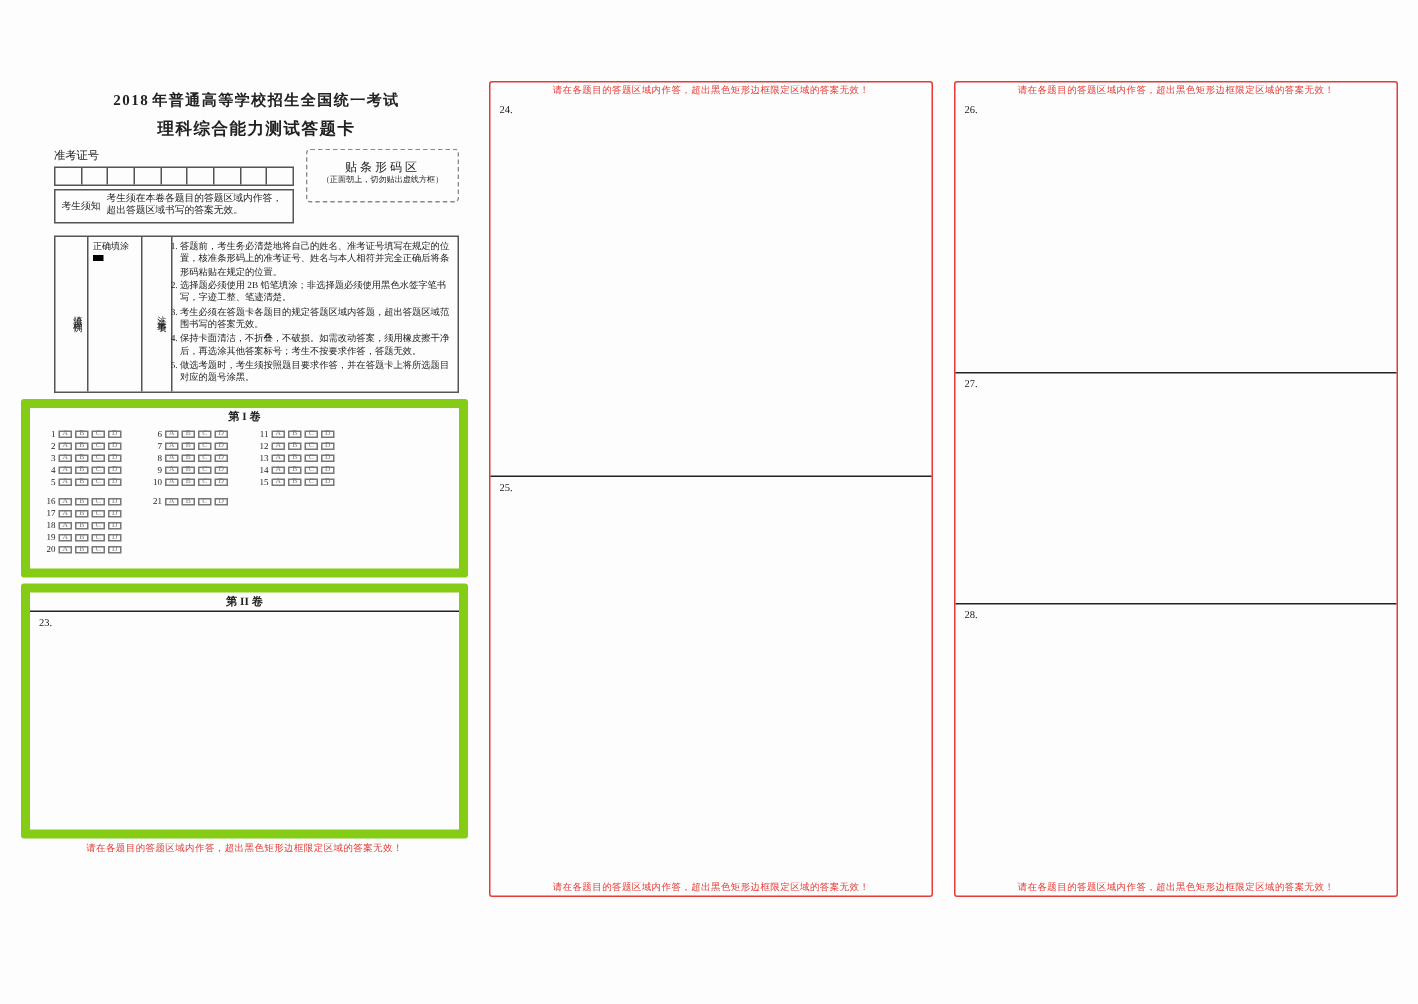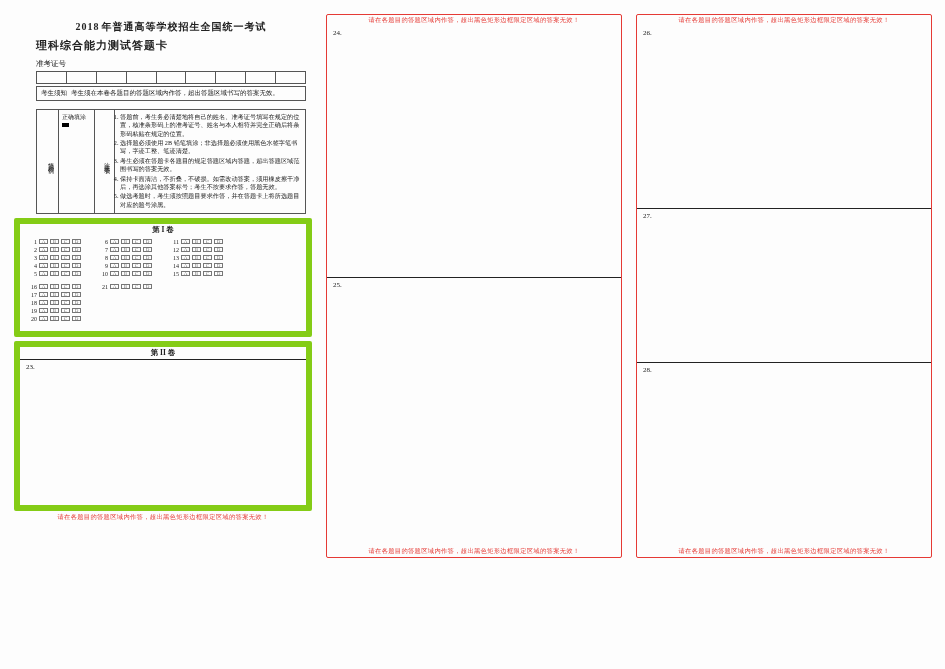--- a/index.html
+++ b/index.html
@@ -10,41 +10,42 @@
     color: #222;
     font-size: 7px;
     width: 945px;
     height: 669px;
     overflow: hidden;
   }
   .page {
     display: flex;
     gap: 14px;
     padding: 20px 18px 8px 14px;
+    margin-top: 40px;
   }
   .col {
     flex: 1 1 0;
     display: flex;
     flex-direction: column;
     min-width: 0;
   }
   .col-left  { flex: 0 0 298px; }
   .col-mid   { flex: 0 0 296px; }
   .col-right { flex: 0 0 296px; }
 
   
   .hdr-block { padding: 0 6px 0 22px; }
   .title-line1 {
     font-size: 10px; font-weight: 600;
     text-align: center; letter-spacing: 1px;
   }
   .title-year { font-size: 10px; margin-right: 2px; }
   .title-line2 {
     font-size: 11px; font-weight: 600;
-    text-align: left; letter-spacing: 1px;
+    text-align: center; letter-spacing: 1px;
     margin-top: 4px;
   }
   .name-row { margin-top: 10px; font-size: 8px; display:flex; align-items:center; gap:8px;}
   .name-row .label { letter-spacing: 6px; min-width: 30px; text-align-last:justify;}
   .name-row .line  { border-bottom: 0.5px solid #555; width: 85px; height: 10px; }
 
   .id-barcode-row { display:flex; gap:8px; margin-top:6px; align-items:flex-start;}
   .id-box {
     flex:1;
   }
@@ -182,20 +183,24 @@
               <span></span>
               <span></span>
               <span></span>
           </div>
           <div class="note-box">
             <div class="note-label">考生须知</div>
             <div class="note-text">考生须在本卷各题目的答题区域内作答，超出答题区域书写的答案无效。</div>
           </div>
         </div>
 
+        <div class="barcode-box">
+          <div class="bc-title">贴条形码区</div>
+          <div class="bc-sub">（正面朝上，切勿贴出虚线方框）</div>
+        </div>
       </div>
 
       <div class="instr-row">
         <div class="instr-col1">填涂样例</div>
         <div class="instr-col2">
           <span>正确填涂</span><br>
           <span class="filled"></span>
         </div>
         <div class="instr-col3">注意事项</div>
         <div class="instr-col4">

